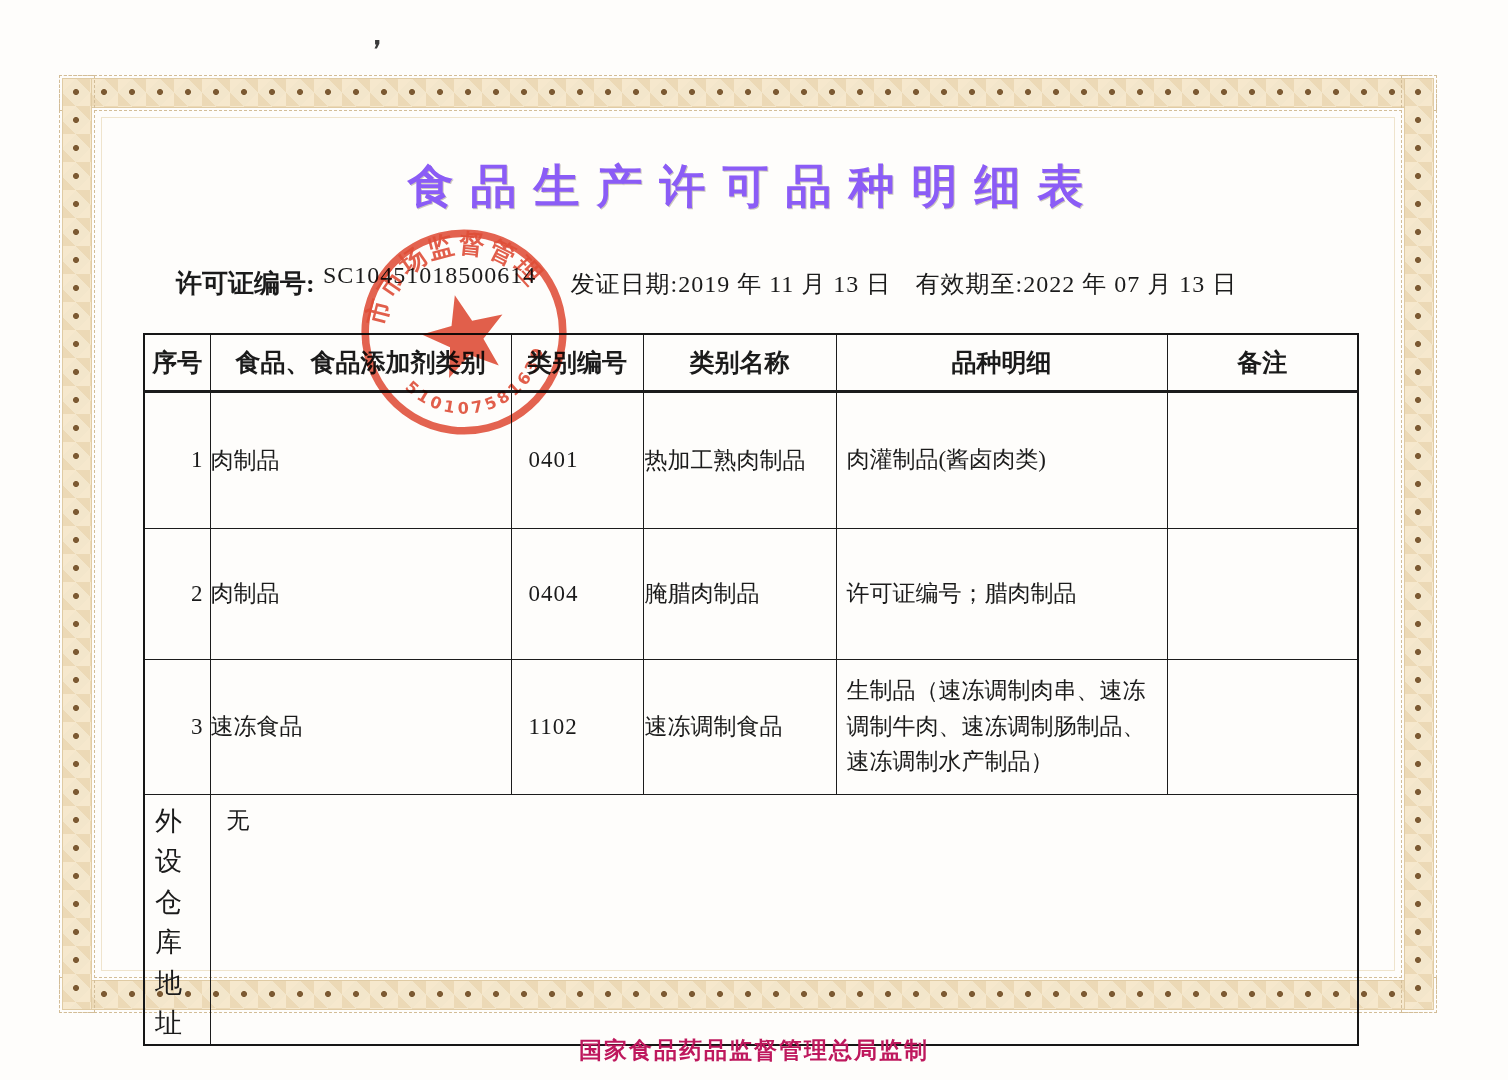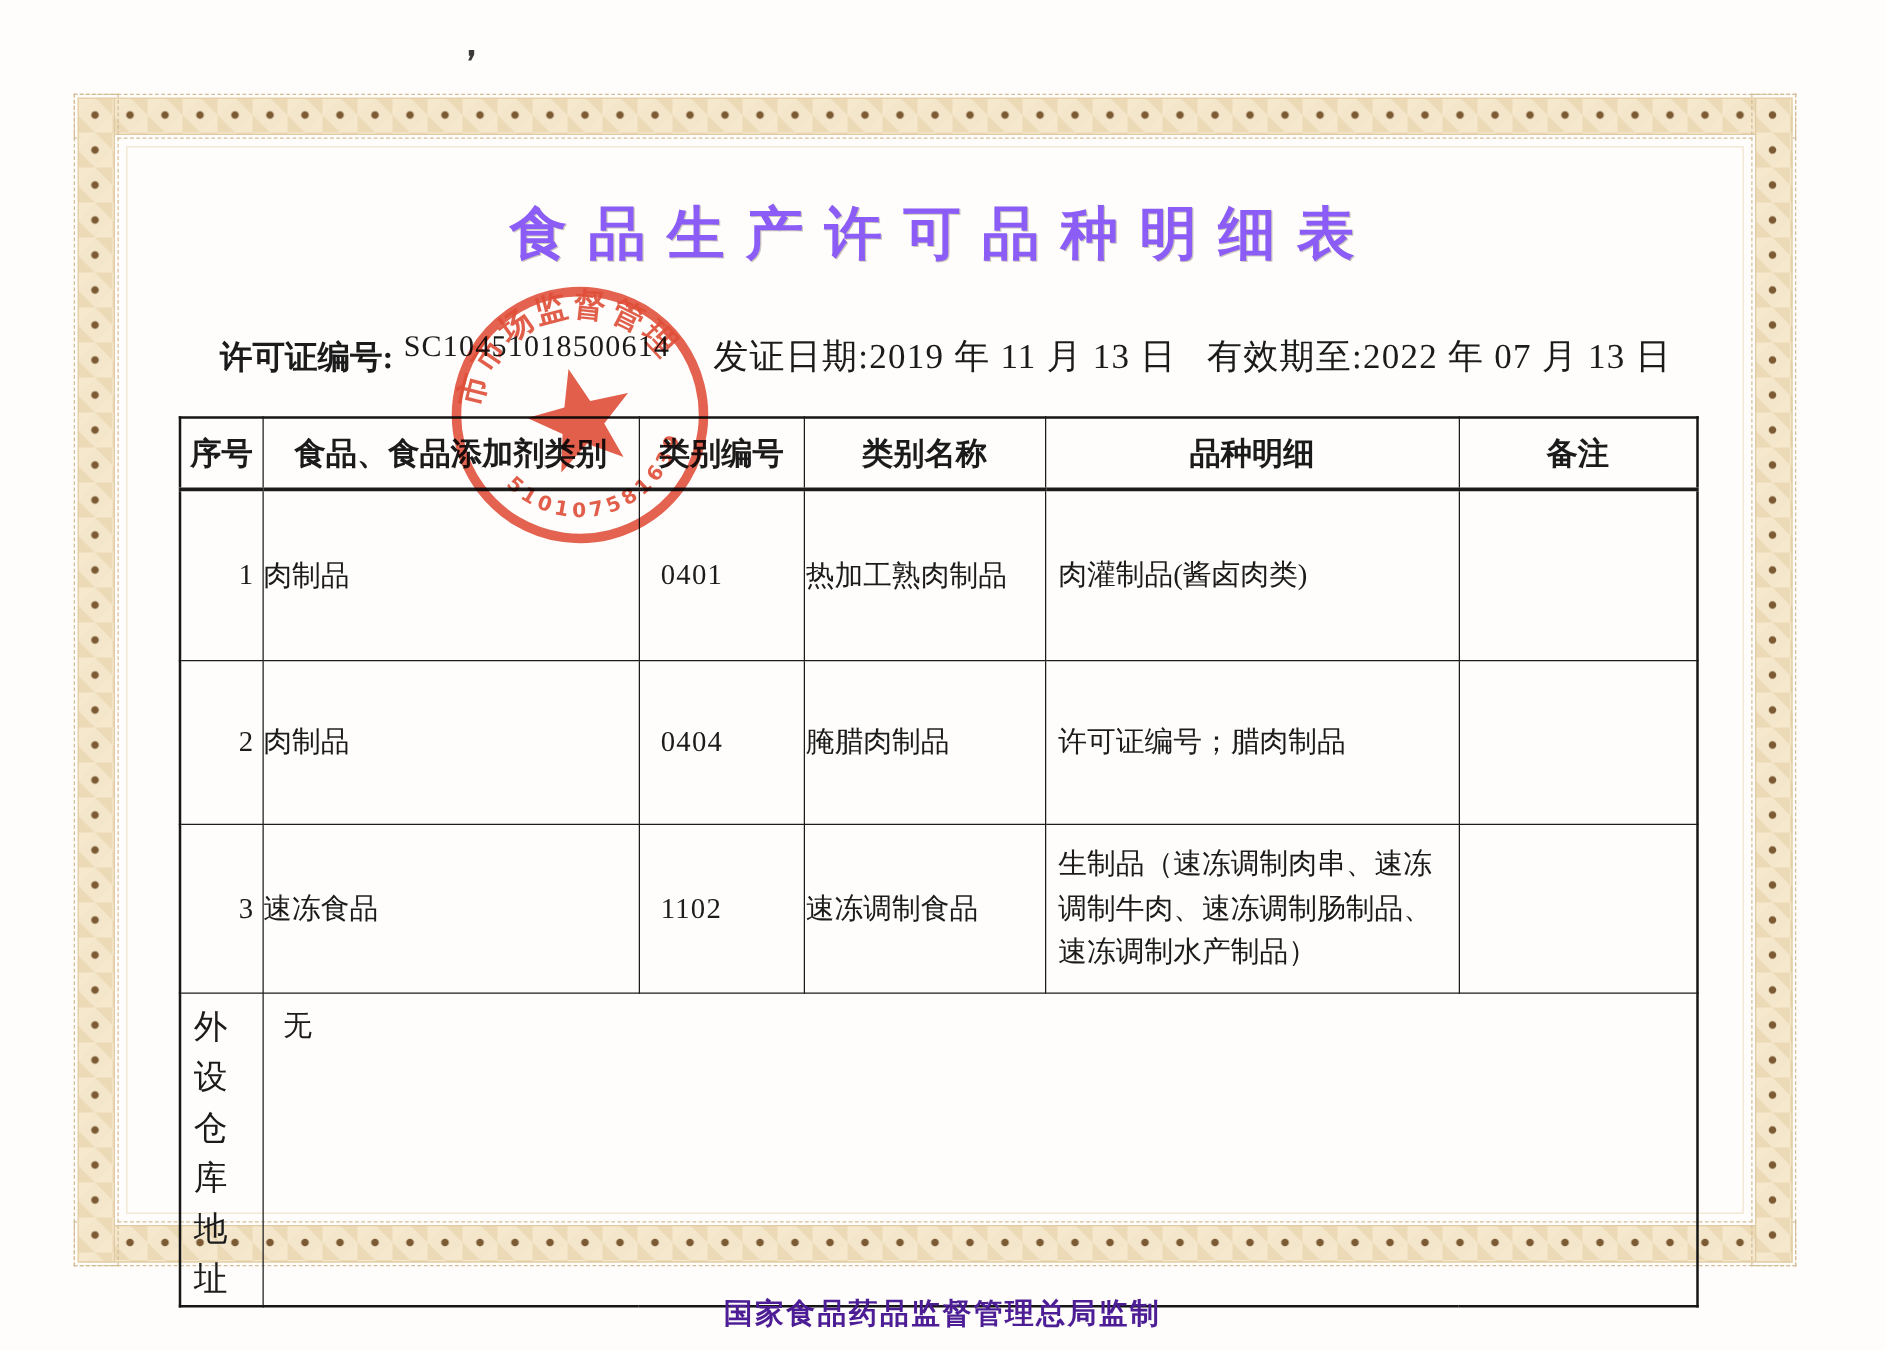--- a/index.html
+++ b/index.html
@@ -54,21 +54,21 @@
   
   .license-line {
     position:absolute; left:176px; top:266px; width:1100px;
     font-size:25px; white-space:nowrap;
   }
   .license-label { font-weight:bold; font-size:26px; }
   .license-number {
     display:inline-block; transform:translateY(-9px);
     font-size:24px; letter-spacing:1px; margin-left:2px;
   }
-  .license-dates { font-size:28px; margin-left:28px; letter-spacing:1px; }
+  .license-dates { font-size:24px; margin-left:28px; letter-spacing:1px; }
   .license-dates + .license-dates { margin-left:18px; }
 
   
   table.license-table {
     position:absolute; left:143px; top:333px;
     width:1214px; table-layout:fixed;
     border-collapse:collapse;
     font-size:23px;
   }
   .license-table td, .license-table th {
@@ -105,21 +105,21 @@
     mix-blend-mode:multiply;
     opacity:.92;
     pointer-events:none;
   }
   .stamp svg { width:100%; height:100%; }
 
   
   .bottom-caption {
     position:absolute; left:0; top:1035px; width:1508px;
     text-align:center; font-weight:bold; font-size:23px;
-    letter-spacing:2px; color:#4c1d95;
+    letter-spacing:2px; color:#be185d;
   }
 </style>
 </head>
 <body>
 
 <div class="page">
 
   <div class="frame-strip frame-top"></div>
   <div class="frame-strip frame-bottom"></div>
   <div class="frame-strip frame-left"></div>

